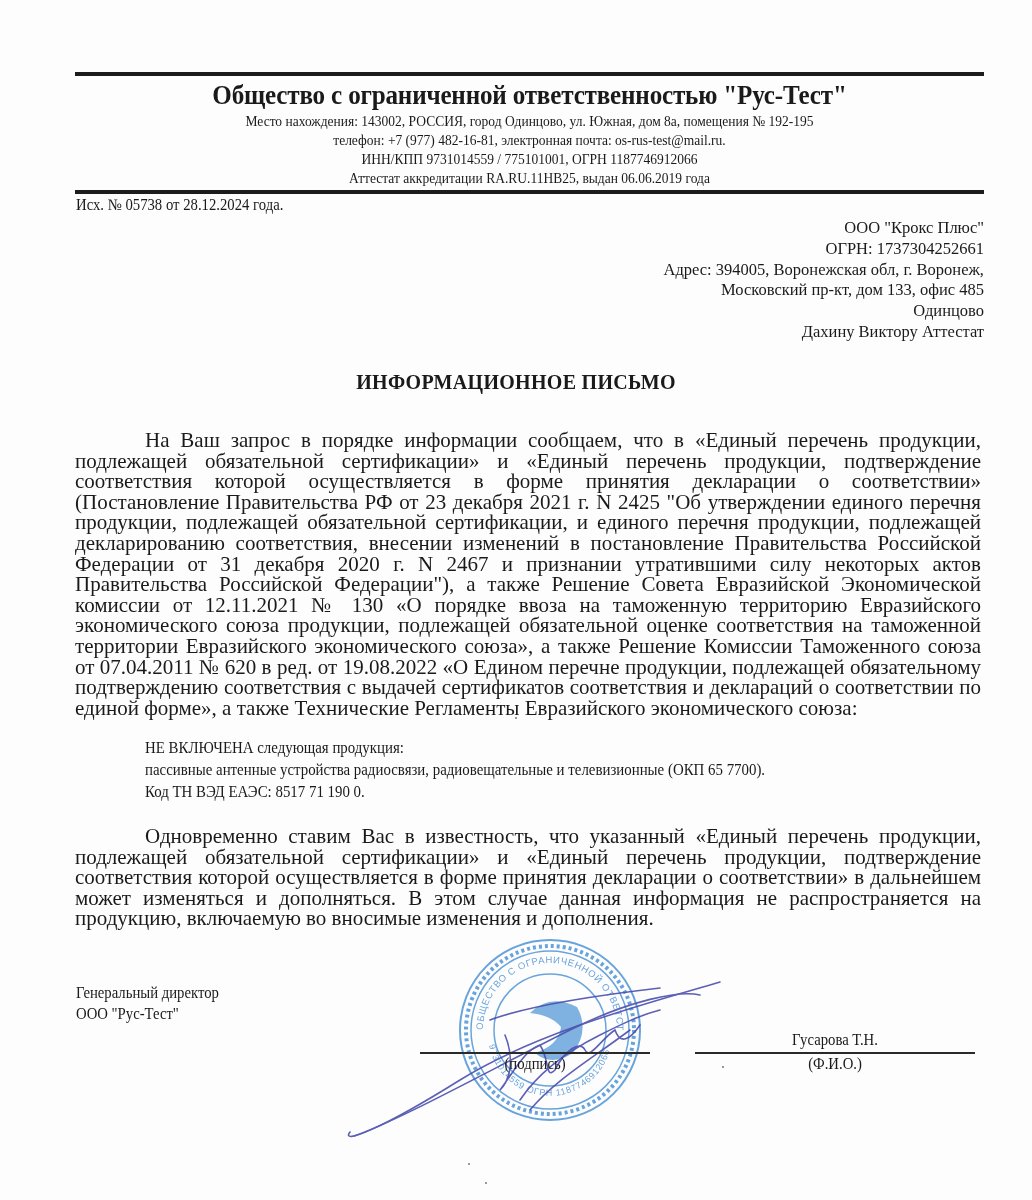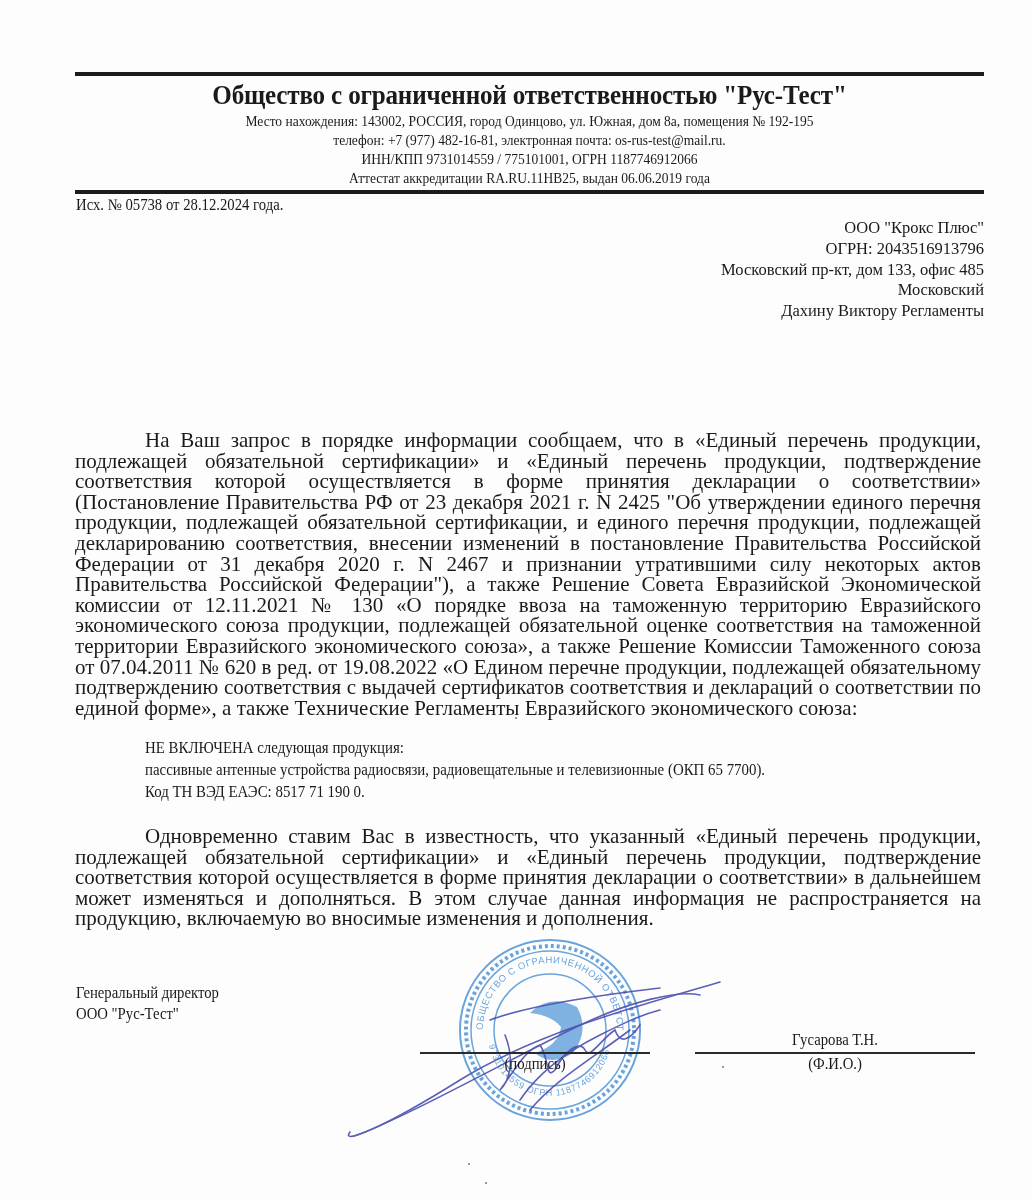--- a/index.html
+++ b/index.html
@@ -187,26 +187,28 @@
     <div class="lh-line">ИНН/КПП 9731014559 / 775101001, ОГРН 1187746912066</div>
     <div class="lh-line">Аттестат аккредитации RA.RU.11НВ25, выдан 06.06.2019 года</div>
   </div>
 
   <div class="rule bottom"></div>
 
   <div class="out-number">Исх. № 05738 от 28.12.2024 года.</div>
 
   <div class="addressee">
     <div>ООО "Крокс Плюс"</div>
-    <div>ОГРН: 2043516913796</div>
+    <div>ОГРН: 1737304252661</div>
+    <div>Адрес: 394005, Воронежская обл, г. Воронеж,</div>
     <div>Московский пр-кт, дом 133, офис 485</div>
-    <div>Московский</div>
-    <div>Дахину Виктору Регламенты</div>
-  </div>
-
+    <div>Одинцово</div>
+    <div>Дахину Виктору Аттестат</div>
+  </div>
+
+  <div class="doc-title">ИНФОРМАЦИОННОЕ ПИСЬМО</div>
 
   <div class="paragraph p1">На Ваш запрос в порядке информации сообщаем, что в «Единый перечень продукции, подлежащей обязательной сертификации» и «Единый перечень продукции, подтверждение соответствия которой осуществляется в форме принятия декларации о соответствии» (Постановление Правительства РФ от 23 декабря 2021 г. N 2425 "Об утверждении единого перечня продукции, подлежащей обязательной сертификации, и единого перечня продукции, подлежащей декларированию соответствия, внесении изменений в постановление Правительства Российской Федерации от 31 декабря 2020 г. N 2467 и признании утратившими силу некоторых актов Правительства Российской Федерации"), а также Решение Совета Евразийской Экономической комиссии от 12.11.2021 № 130 «О порядке ввоза на таможенную территорию Евразийского экономического союза продукции, подлежащей обязательной оценке соответствия на таможенной территории Евразийского экономического союза», а также Решение Комиссии Таможенного союза от 07.04.2011 № 620 в ред. от 19.08.2022 «О Едином перечне продукции, подлежащей обязательному подтверждению соответствия с выдачей сертификатов соответствия и деклараций о соответствии по единой форме», а также Технические Регламенты Евразийского экономического союза:</div>
 
   <div class="excluded-block">
     <div>НЕ ВКЛЮЧЕНА следующая продукция:</div>
     <div>пассивные антенные устройства радиосвязи, радиовещательные и телевизионные (ОКП 65 7700).</div>
     <div>Код ТН ВЭД ЕАЭС: 8517 71 190 0.</div>
   </div>
 
   <div class="paragraph p2">Одновременно ставим Вас в известность, что указанный «Единый перечень продукции, подлежащей обязательной сертификации» и «Единый перечень продукции, подтверждение соответствия которой осуществляется в форме принятия декларации о соответствии» в дальнейшем может изменяться и дополняться. В этом случае данная информация не распространяется на продукцию, включаемую во вносимые изменения и дополнения.</div>

